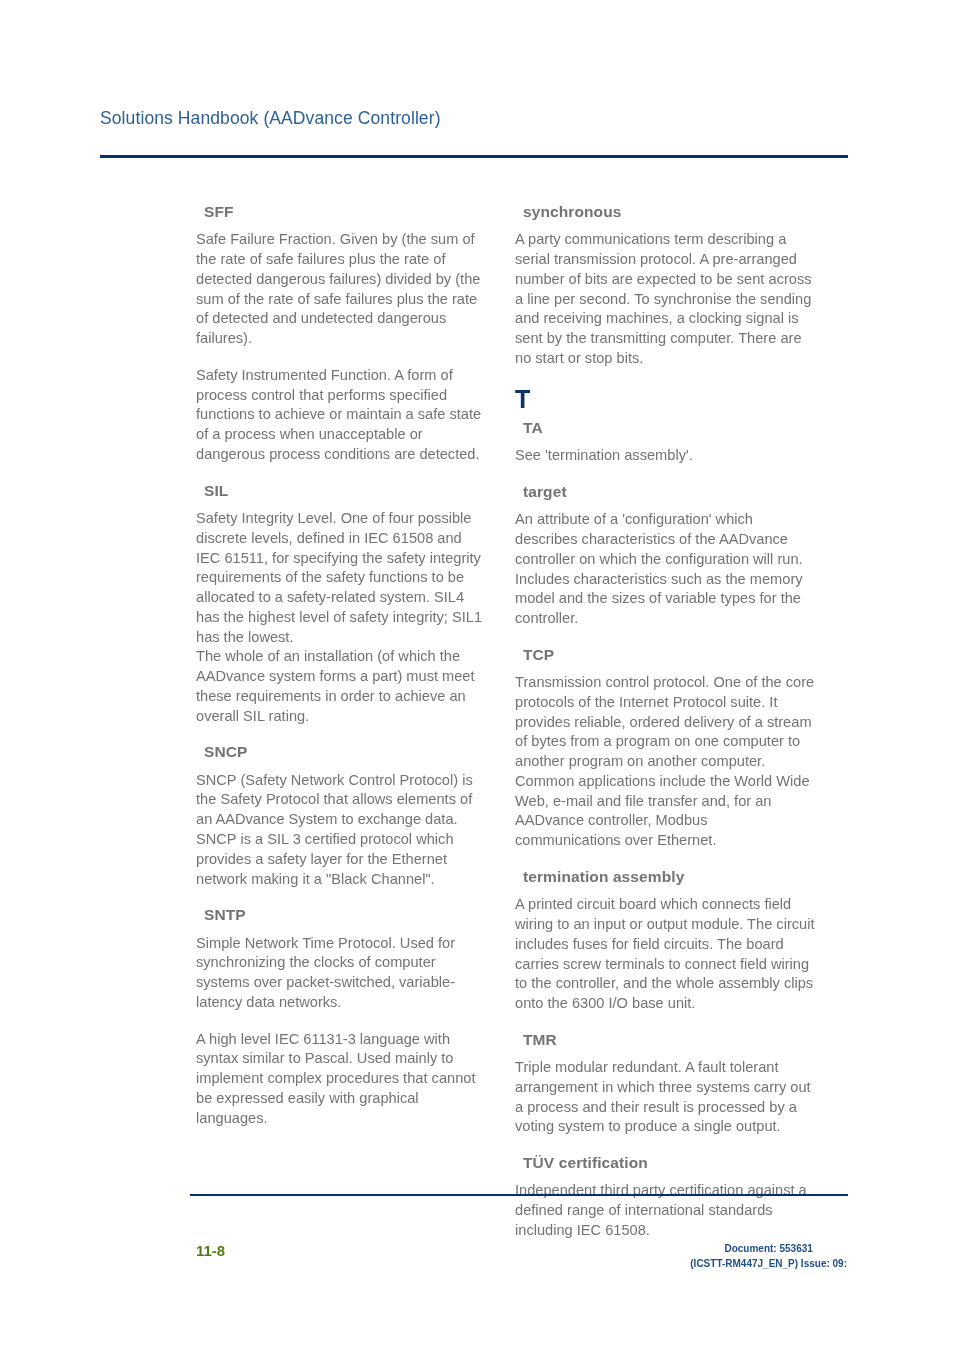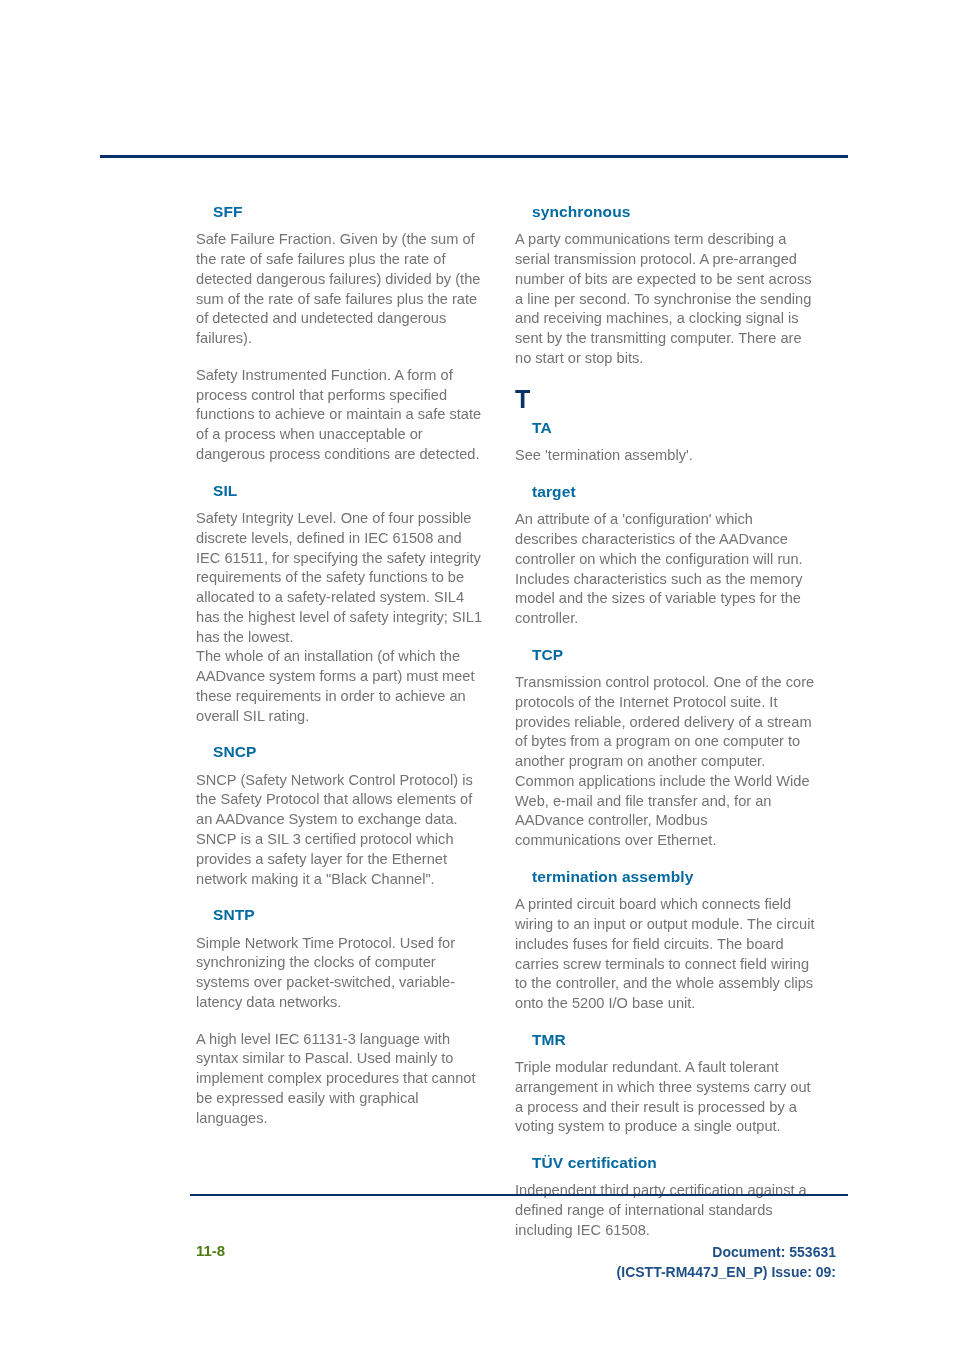--- a/index.html
+++ b/index.html
@@ -62,23 +62,23 @@
     width: 292px;
   }
   .col-right {
     left: 515px;
     width: 300px;
   }
 
   .term {
     font-size: 15.5px;
     font-weight: bold;
-    color: #0369a1;
+    color: #737373;
     line-height: 1.18;
-    margin: 0 0 9px 17px;
+    margin: 0 0 9px 8px;
     letter-spacing: 0.1px;
   }
   .entry + .term,
   .section-letter + .term {
     margin-top: 0;
   }
   .entry {
     font-size: 14.6px;
     color: #737373;
     line-height: 1.355;
@@ -116,38 +116,41 @@
   .footer-page {
     position: absolute;
     left: 0;
     top: 0;
     font-size: 15px;
     color: #4d7c0f;
     font-weight: bold;
   }
   .footer-doc {
     position: absolute;
-    right: 12px;
+    right: 1px;
     top: 0;
-    text-align: right;
-    font-size: 14px;
+    text-align: center;
+    font-size: 10px;
     color: #1f4f86;
     font-weight: bold;
     line-height: 1.45;
   }
   .footer-doc span {
     display: block;
     white-space: nowrap;
   }
 </style>
 </head>
 <body>
 
 <div class="page">
 
+  <div class="running-header">
+    <div class="running-header-title">Solutions Handbook (AADvance Controller)</div>
+  </div>
   <div class="header-rule"></div>
 
   <div class="columns">
 
     <div class="col col-left">
 
       <div class="term">SFF</div>
       <div class="entry">
         <p>Safe Failure Fraction. Given by (the sum of the rate of safe failures plus the rate of detected dangerous failures) divided by (the sum of the rate of safe failures plus the rate of detected and undetected dangerous failures).</p>
       </div>
@@ -197,21 +200,21 @@
         <p>An attribute of a 'configuration' which describes characteristics of the AADvance controller on which the configuration will run. Includes characteristics such as the memory model and the sizes of variable types for the controller.</p>
       </div>
 
       <div class="term">TCP</div>
       <div class="entry">
         <p>Transmission control protocol. One of the core protocols of the Internet Protocol suite. It provides reliable, ordered delivery of a stream of bytes from a program on one computer to another program on another computer. Common applications include the World Wide Web, e-mail and file transfer and, for an AADvance controller, Modbus communications over Ethernet.</p>
       </div>
 
       <div class="term">termination assembly</div>
       <div class="entry">
-        <p>A printed circuit board which connects field wiring to an input or output module. The circuit includes fuses for field circuits. The board carries screw terminals to connect field wiring to the controller, and the whole assembly clips onto the 5200 I/O base unit.</p>
+        <p>A printed circuit board which connects field wiring to an input or output module. The circuit includes fuses for field circuits. The board carries screw terminals to connect field wiring to the controller, and the whole assembly clips onto the 6300 I/O base unit.</p>
       </div>
 
       <div class="term">TMR</div>
       <div class="entry">
         <p>Triple modular redundant. A fault tolerant arrangement in which three systems carry out a process and their result is processed by a voting system to produce a single output.</p>
       </div>
 
       <div class="term">TÜV certification</div>
       <div class="entry">
         <p>Independent third party certification against a defined range of international standards including IEC 61508.</p>

